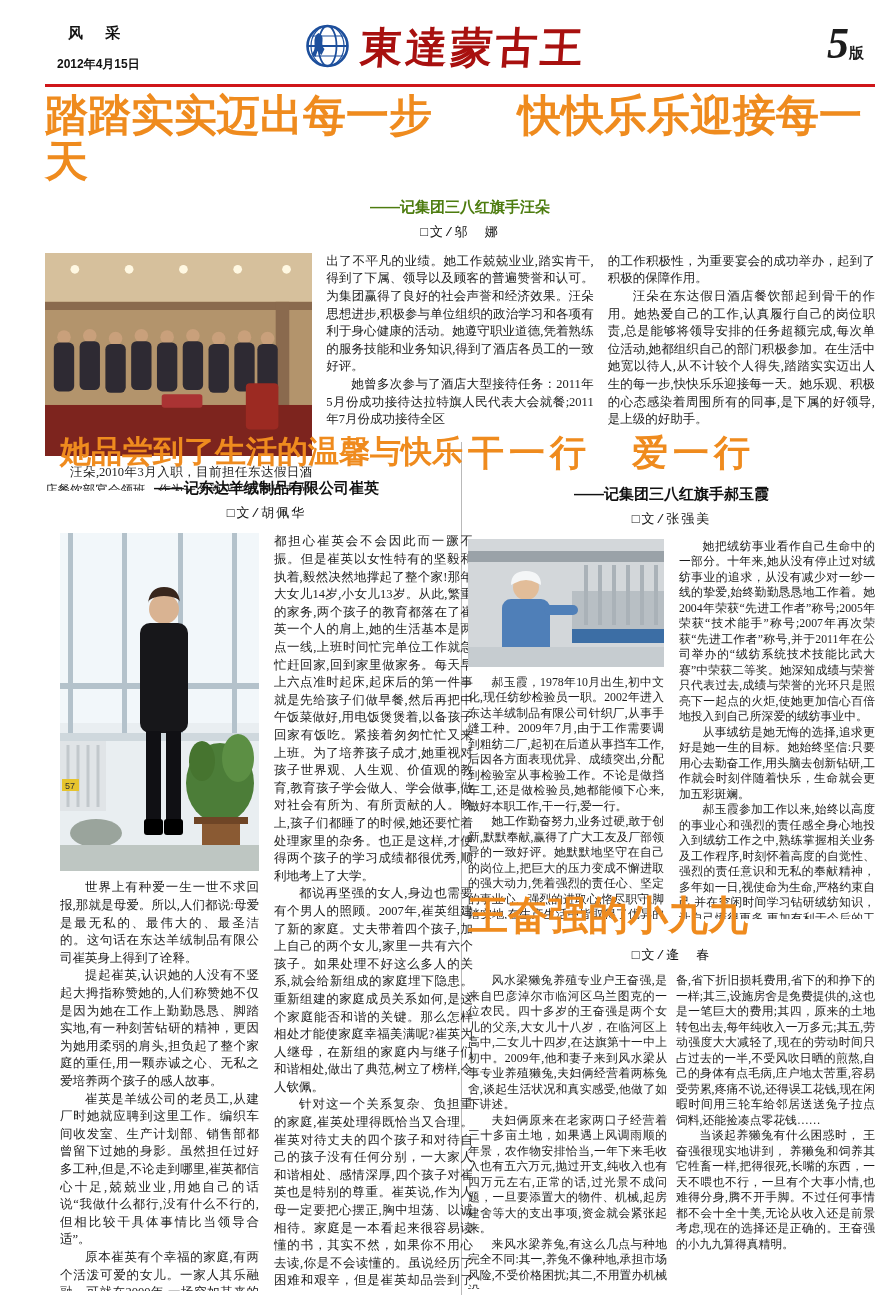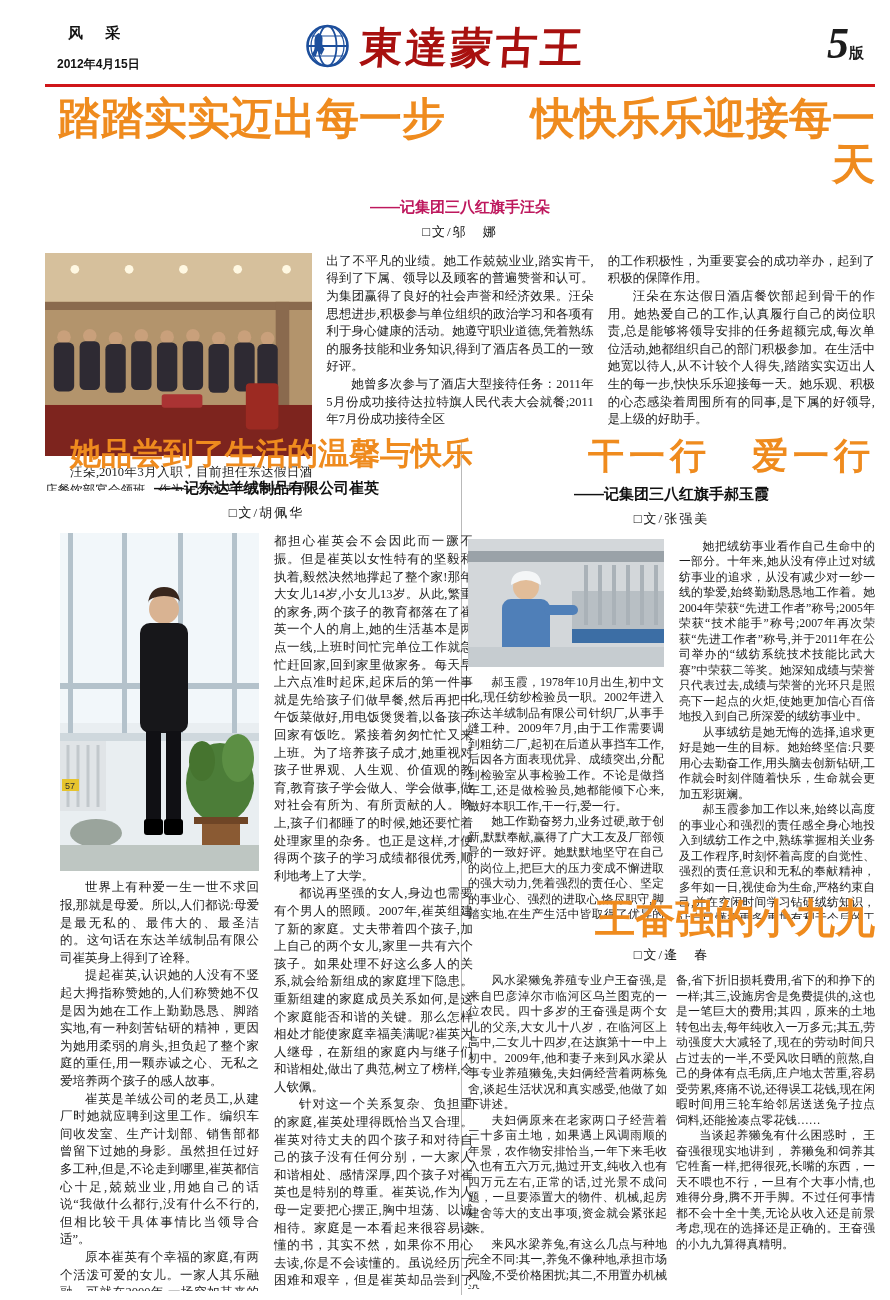--- a/index.html
+++ b/index.html
@@ -13,35 +13,35 @@
   .mast-center{position:absolute;left:50%;top:20px;transform:translateX(-50%);
         display:flex;align-items:center;gap:10px;}
   .mast-name{font-size:42px;font-weight:700;color:#a8100f;letter-spacing:3px;
         font-family:"Liberation Serif",serif;transform:skewX(-4deg);}
   .mast-page{position:absolute;right:26px;top:18px;}
   .mast-page .num{font-family:"Liberation Serif",serif;font-style:italic;font-weight:700;font-size:44px;}
   .mast-page .lbl{font-size:15px;font-weight:700;font-family:"Liberation Sans",sans-serif;}
   .red-rule{position:absolute;left:45px;top:84px;width:830px;height:3px;background:#cf1519;}
   .divider{position:absolute;left:461px;top:442px;width:1px;height:853px;background:#b9b9b9;}
   
-  .headline{font-family:Liberation Serif, serif;font-weight:900;color:#ef8b1e;
-        text-align:right;line-height:1.08;}
+  .headline{font-family:Liberation Mono, monospace;font-weight:900;color:#ef8b1e;
+        text-align:left;line-height:1.08;}
   .subtitle{font-family:"Liberation Sans",sans-serif;font-weight:700;font-size:15px;
         text-align:center;color:#111;margin-top:9px;}
-  .byline{font-family:Liberation Serif, serif;font-size:13px;text-align:center;
+  .byline{font-family:Liberation Mono, monospace;font-size:13px;text-align:center;
         color:#111;margin-top:6px;letter-spacing:2px;}
   .cols{display:flex;gap:14px;overflow:hidden;}
   .col{flex:1;min-width:0;}
   .para{margin:0;text-indent:2em;text-align:justify;font-size:12.5px;line-height:17.6px;}
   .para.cont{text-indent:0;}
   .tight .para{font-size:11.8px;line-height:15.5px;}
   .photo{display:block;width:100%;margin:0 0 8px 0;}
   .a1{position:absolute;left:45px;top:96px;width:830px;}
   .a1 .headline{font-size:43px;}
-  .a1 .subtitle{color:#be185d;}
+  .a1 .subtitle{color:#4d7c0f;}
   .a1 .cols{margin-top:12px;height:238px;gap:14px;}
   .a2{position:absolute;left:60px;top:437px;width:413px;}
   .a2 .headline{font-size:31px;}
   .a2 .cols{margin-top:11px;height:758px;gap:15px;}
   .a3{position:absolute;left:468px;top:437px;width:407px;}
   .a3 .headline{font-size:36px;letter-spacing:5px;}
   .a3 .cols{margin-top:11px;height:380px;gap:15px;}
   .a4{position:absolute;left:468px;top:897px;width:407px;}
   .a4 .headline{font-size:40px;}
   .a4 .cols{margin-top:9px;height:316px;gap:9px;}

